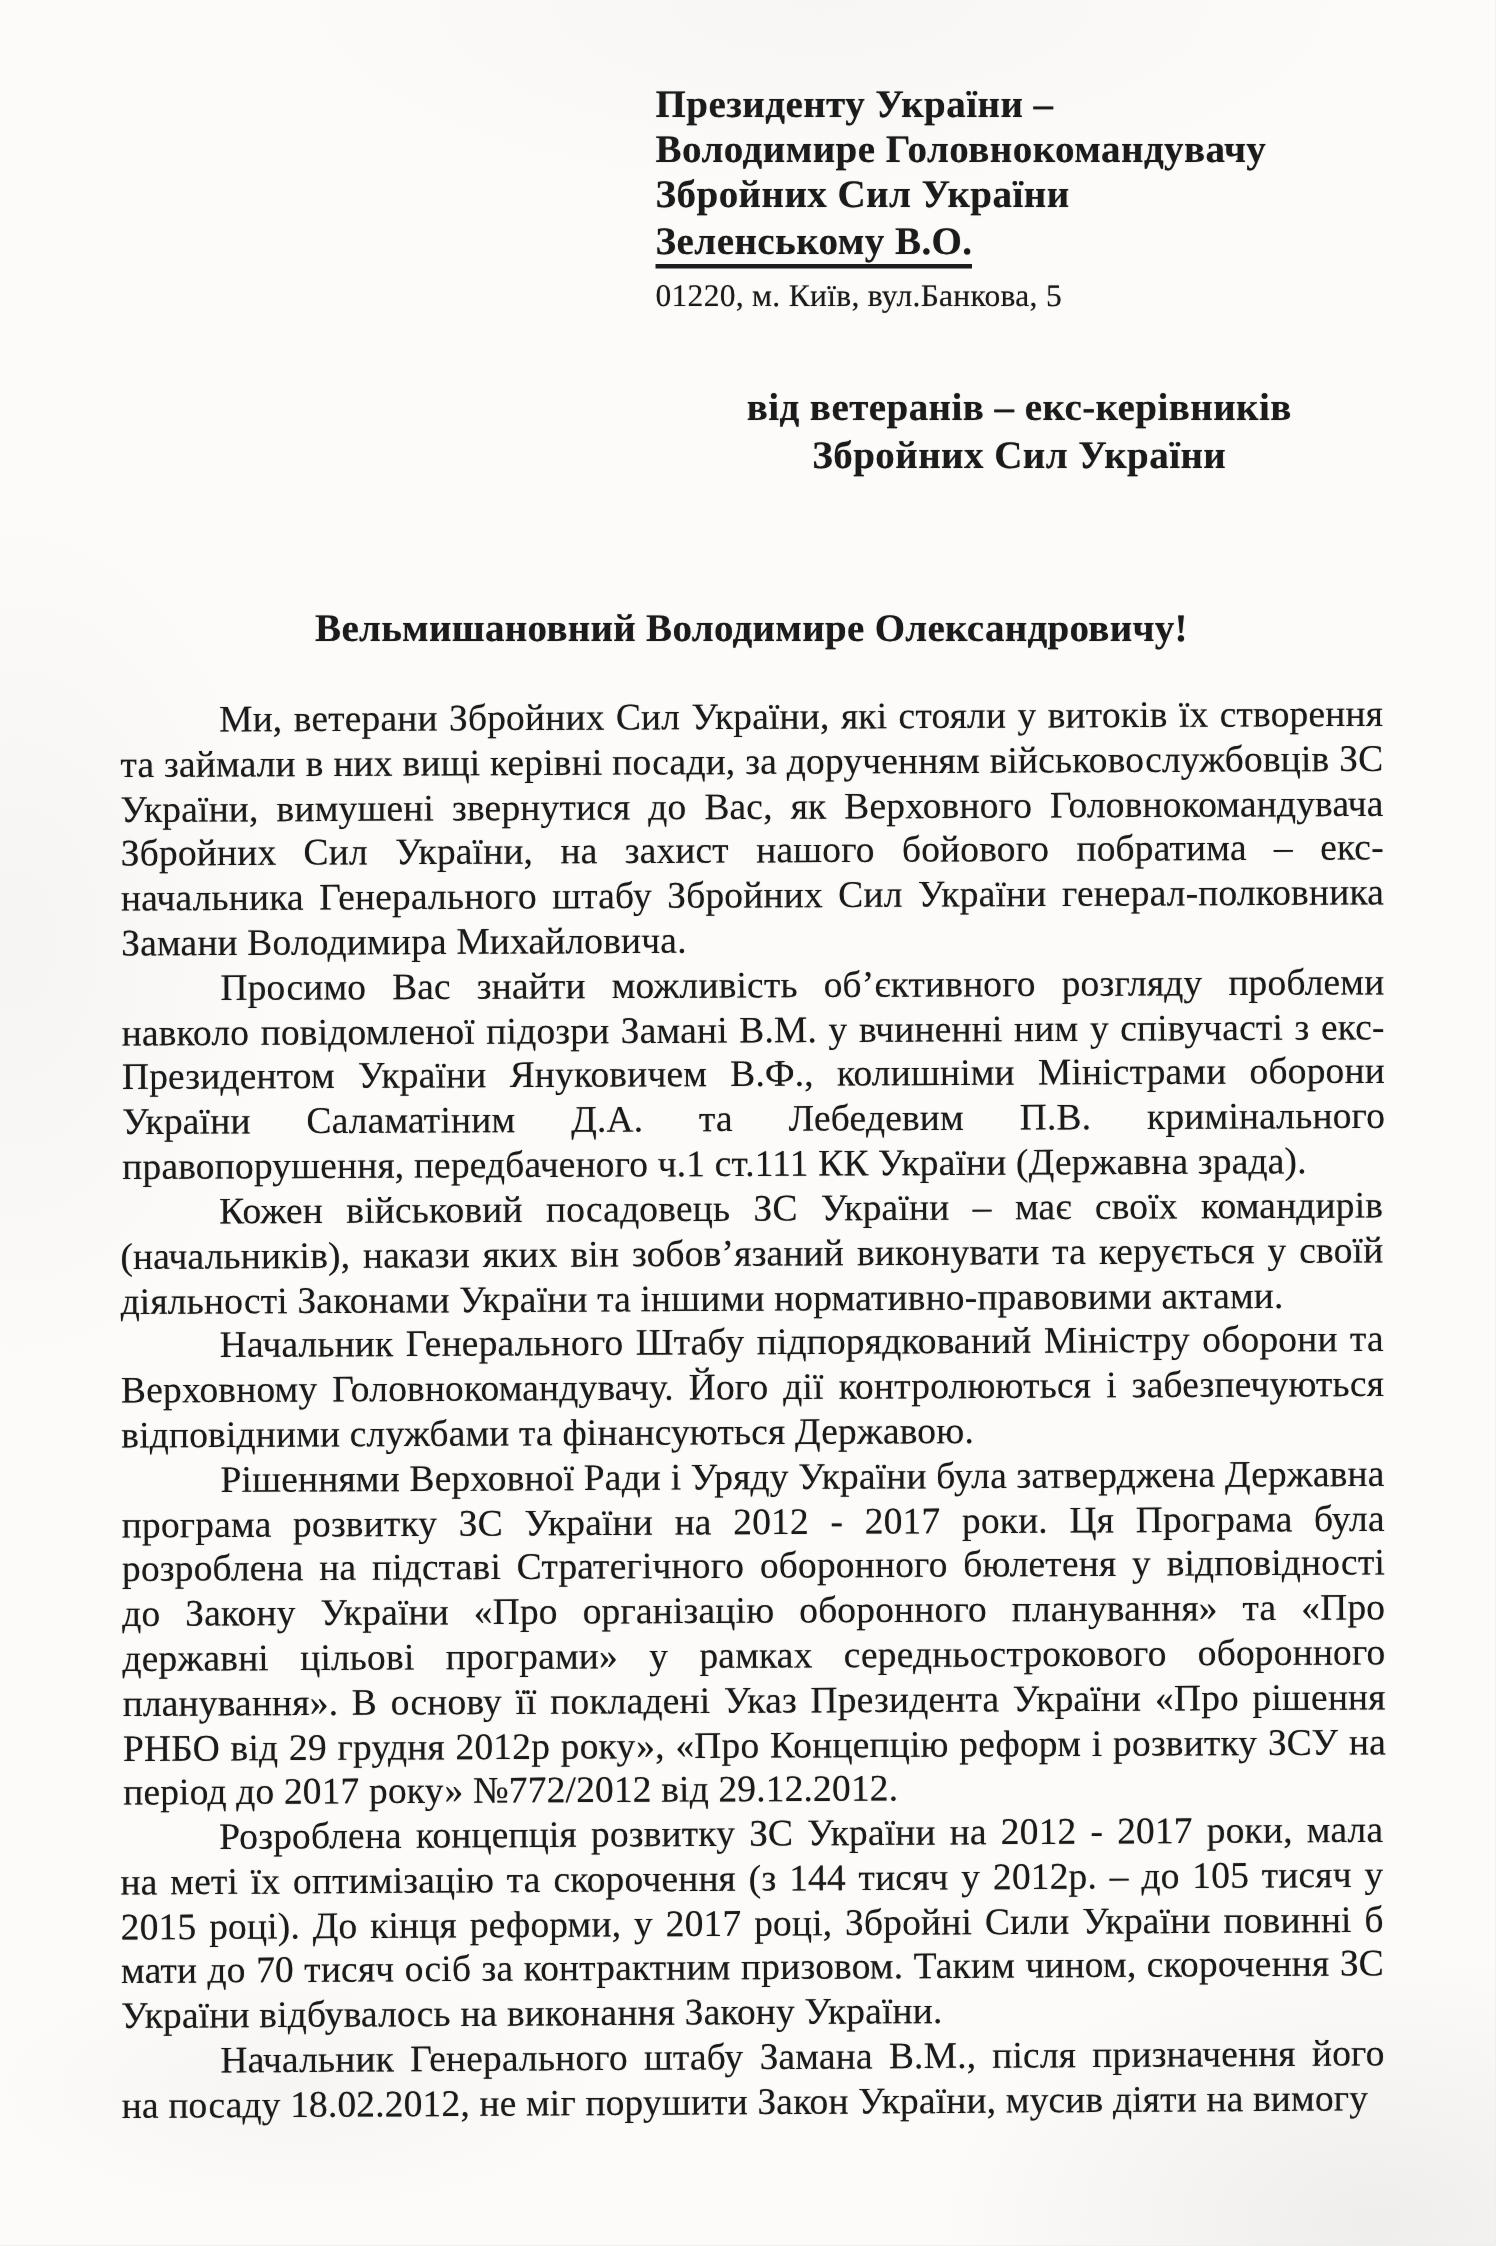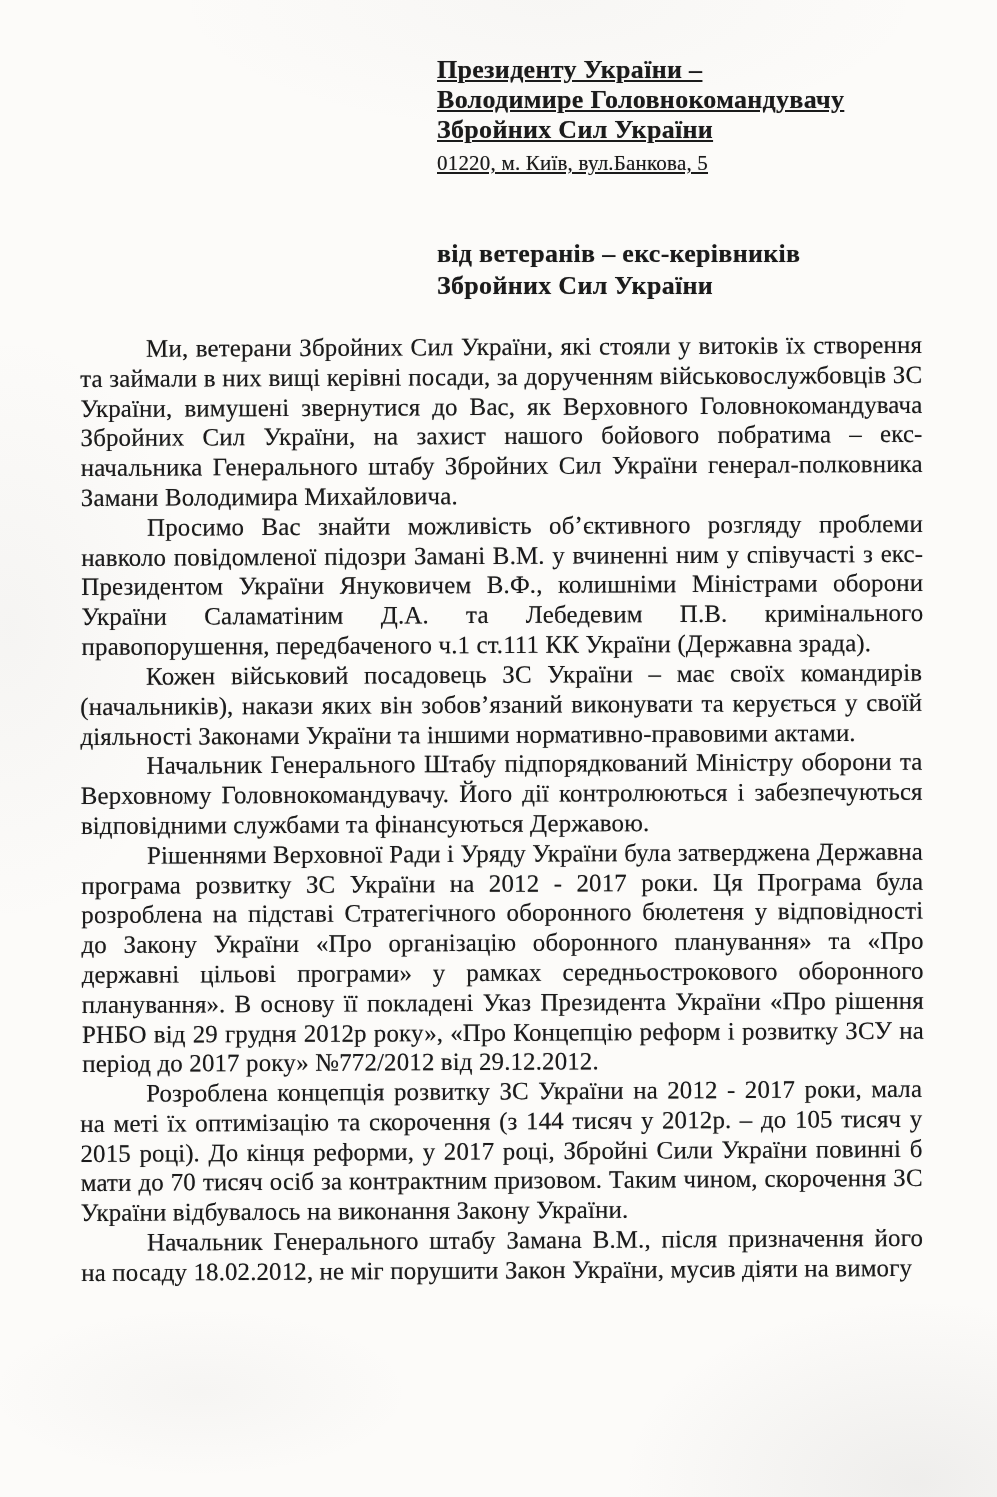--- a/index.html
+++ b/index.html
@@ -28,46 +28,46 @@
     padding: 55px 75px 0 80px;
     box-sizing: border-box;
     text-shadow: 0 0 0.7px rgba(25,25,25,0.55);
   }
   .recipient-block {
     margin-left: 357px;
     font-weight: bold;
     font-size: 26px;
     line-height: 30px;
     letter-spacing: 0.3px;
-    text-decoration: underline;
   }
   .recipient-name {
     display: inline-block;
     margin-top: 2px;
     font-weight: bold;
     font-size: 26px;
     line-height: 28px;
     border-bottom: 3px solid #1d1d1d;
     padding-bottom: 1px;
     letter-spacing: 0.3px;
   }
   .recipient-address {
     margin-top: 6px;
     font-weight: normal;
     font-size: 21px;
     line-height: 25px;
     letter-spacing: 0.2px;
   }
   .sender-block {
     margin-left: 357px;
-    margin-top: 62px;
+    margin-top: 46px;
     font-weight: bold;
     font-size: 26px;
     line-height: 32px;
     letter-spacing: 0.3px;
+    text-align: center;
   }
   .salutation {
     margin-top: 84px;
     text-align: center;
     font-weight: bold;
     font-size: 26px;
     line-height: 30px;
     letter-spacing: 0.2px;
   }
   .body-text {
@@ -89,28 +89,32 @@
 </head>
 <body>
 
 <div class="page">
   <div class="content">
 
     <div class="recipient-block">
       <div>Президенту України –</div>
       <div>Володимире Головнокомандувачу</div>
       <div>Збройних Сил України</div>
+      <div>
+        <span class="recipient-name">Зеленському В.О.</span>
+      </div>
       <div class="recipient-address">01220, м. Київ, вул.Банкова, 5</div>
     </div>
 
     <div class="sender-block">
       <div>від ветеранів – екс-керівників</div>
       <div>Збройних Сил України</div>
     </div>
 
+    <div class="salutation">Вельмишановний Володимире Олександровичу!</div>
 
     <div class="body-text">
       <div class="tilt-a">
         <p>Ми, ветерани Збройних Сил України, які стояли у витоків їх створення та займали в них вищі керівні посади, за дорученням військовослужбовців ЗС України, вимушені звернутися до Вас, як Верховного Головнокомандувача Збройних Сил України, на захист нашого бойового побратима – екс-начальника Генерального штабу Збройних Сил України генерал-полковника Замани Володимира Михайловича.</p>
         <p>Просимо Вас знайти можливість об’єктивного розгляду проблеми навколо повідомленої підозри Замані В.М. у вчиненні ним у співучасті з екс-Президентом України Януковичем В.Ф., колишніми Міністрами оборони України Саламатіним Д.А. та Лебедевим П.В. кримінального правопорушення, передбаченого ч.1 ст.111 КК України (Державна зрада).</p>
       </div>
       <div class="tilt-b">
         <p>Кожен військовий посадовець ЗС України – має своїх командирів (начальників), накази яких він зобов’язаний виконувати та керується у своїй діяльності Законами України та іншими нормативно-правовими актами.</p>
         <p>Начальник Генерального Штабу підпорядкований Міністру оборони та Верховному Головнокомандувачу. Його дії контролюються і забезпечуються відповідними службами та фінансуються Державою.</p>
         <p>Рішеннями Верховної Ради і Уряду України була затверджена Державна програма розвитку ЗС України на 2012 - 2017 роки. Ця Програма була розроблена на підставі Стратегічного оборонного бюлетеня у відповідності до Закону України «Про організацію оборонного планування» та «Про державні цільові програми» у рамках середньострокового оборонного планування». В основу її покладені Указ Президента України «Про рішення РНБО від 29 грудня 2012р року», «Про Концепцію реформ і розвитку ЗСУ на період до 2017 року» №772/2012 від 29.12.2012.</p>

